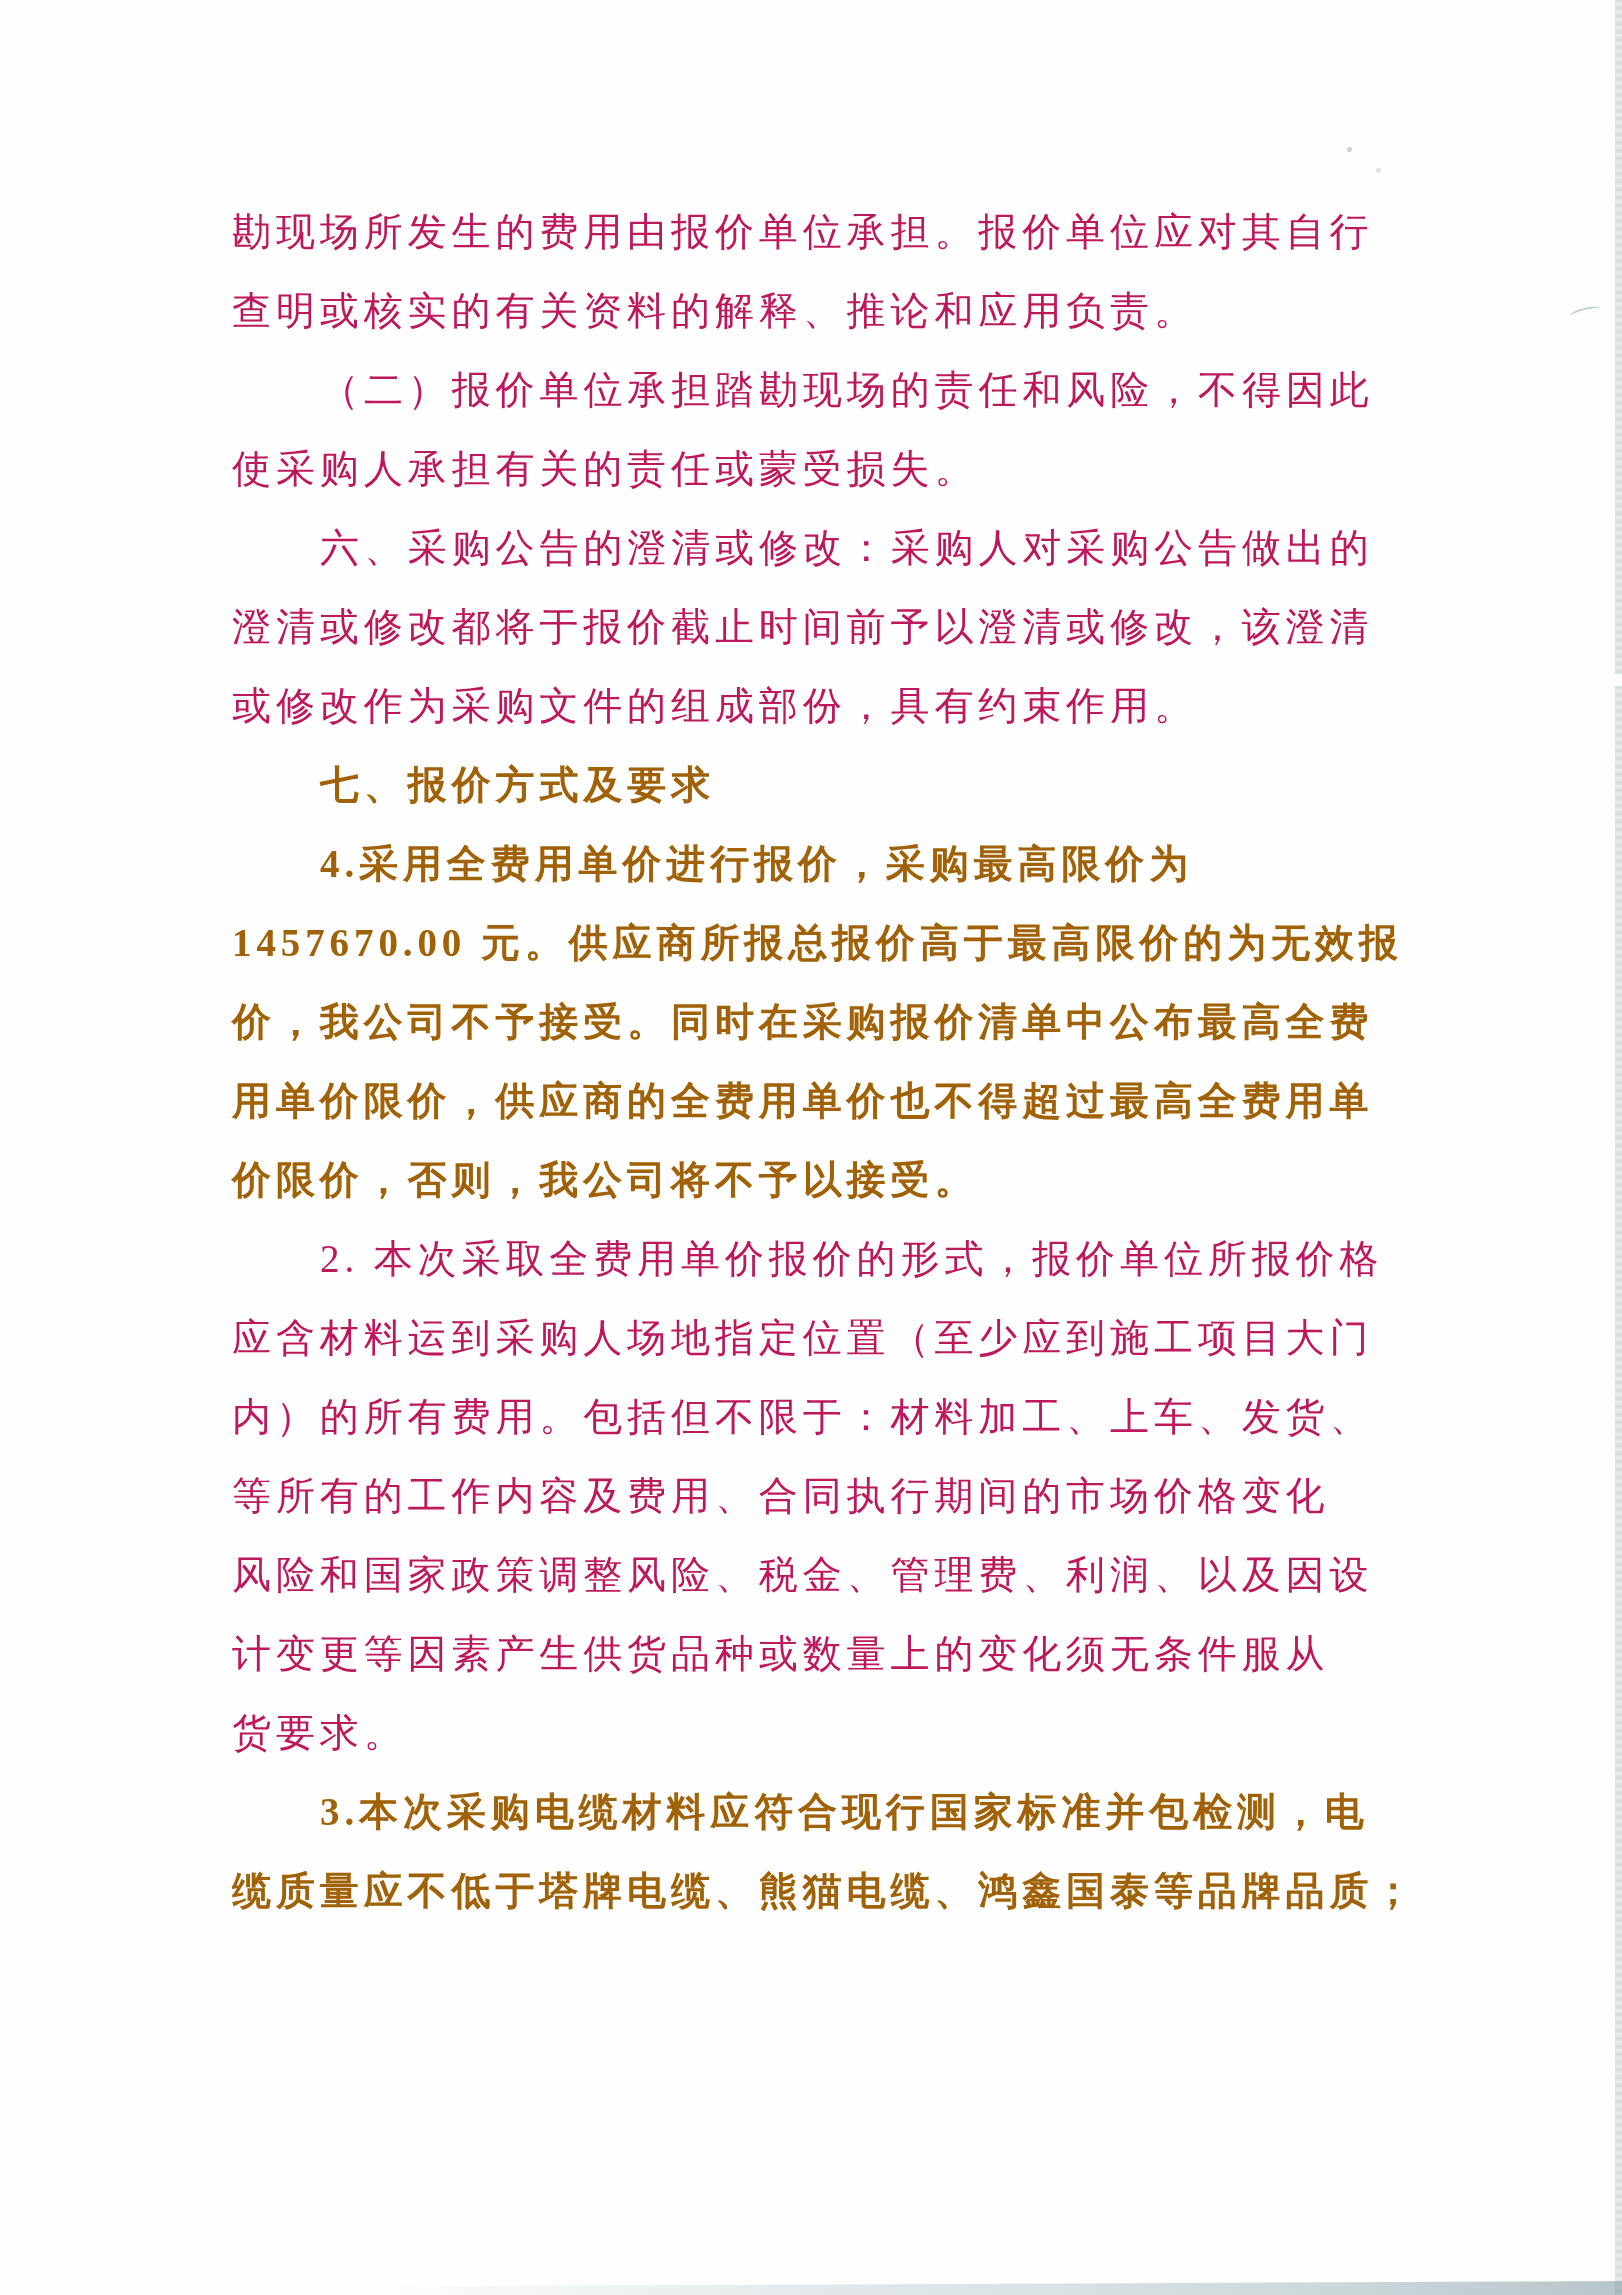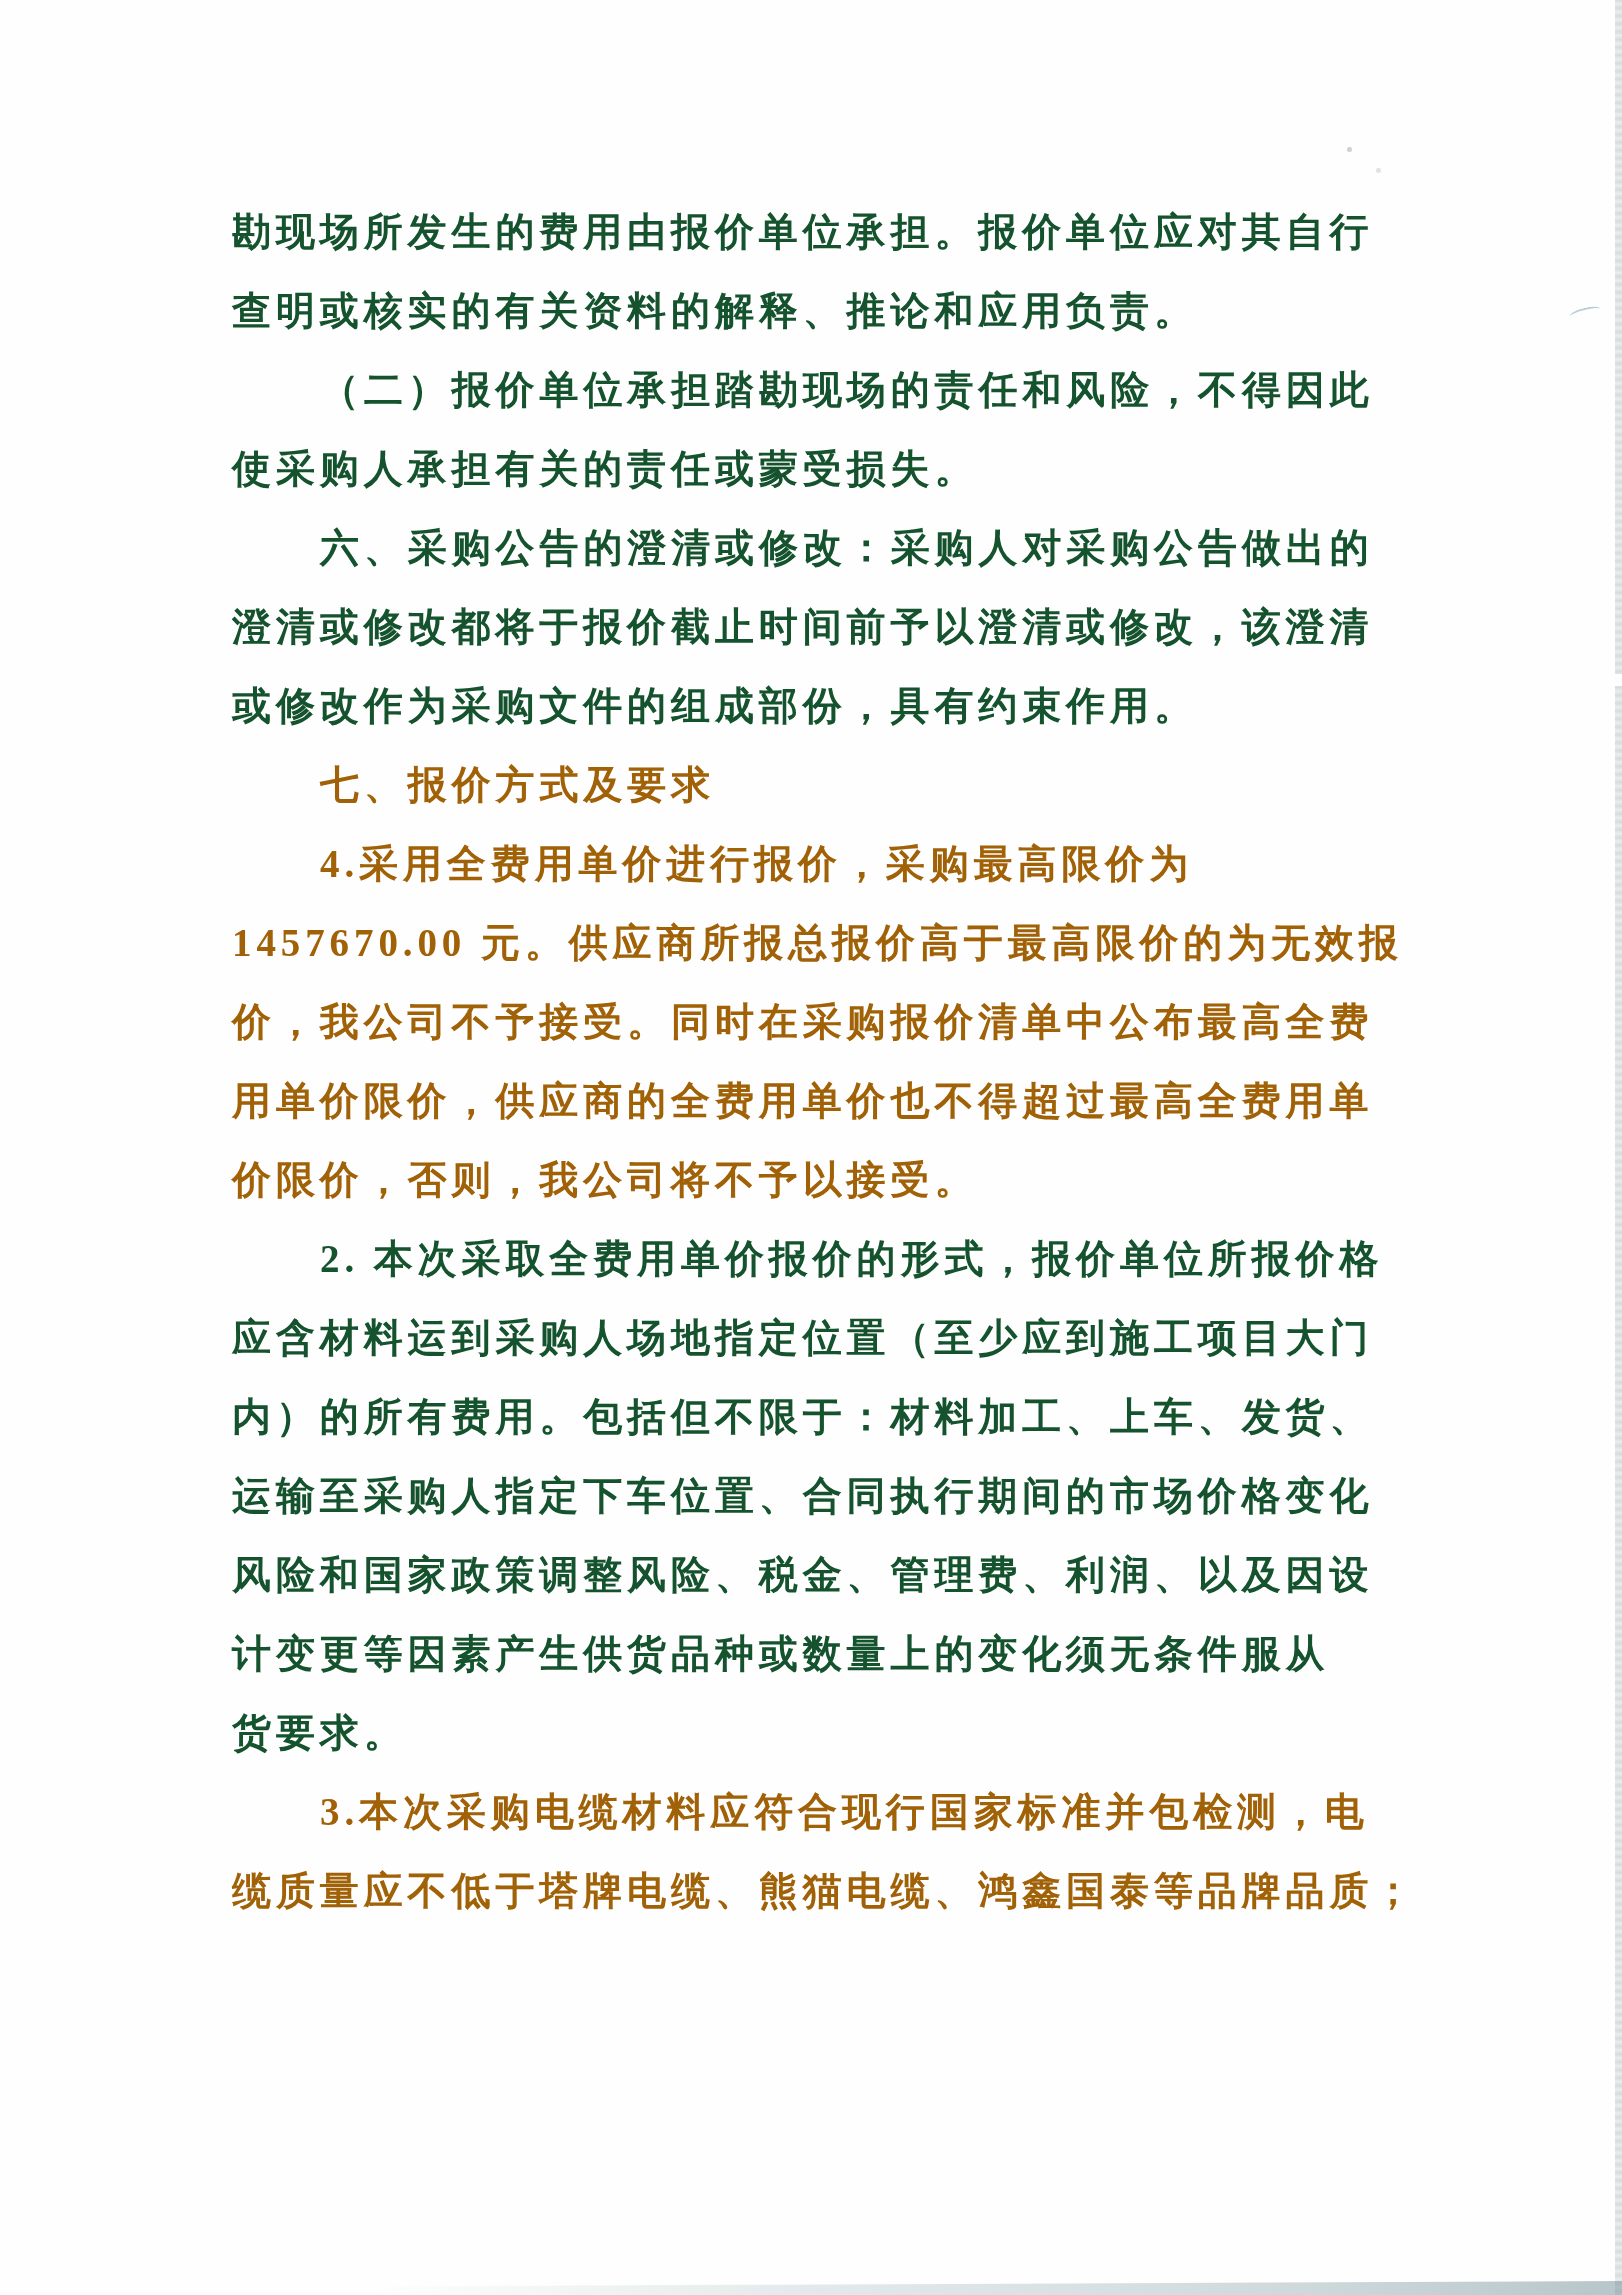--- a/index.html
+++ b/index.html
@@ -21,23 +21,23 @@
     position:absolute;
     left:232px;
     top:192px;
     width:1171px;
   }
   .line{
     height:79px;
     line-height:79px;
     font-size:39px;
     letter-spacing:4.9px;
-    color:#14532d;
+    color:#be185d;
     white-space:pre;
-    font-weight:700;
+    font-weight:400;
   }
   .line.indent{padding-left:88px;}
   .line.bold{font-weight:700;color:#a16207;}
   
   .edge-strip{
     position:absolute;
     right:0; top:0;
     width:7.9px; height:2295px;
     background:repeating-linear-gradient(
       to bottom,
@@ -98,21 +98,21 @@
       <div class="line">或修改作为采购文件的组成部份，具有约束作用。</div>
       <div class="line indent bold">七、报价方式及要求</div>
       <div class="line indent bold">4.采用全费用单价进行报价，采购最高限价为</div>
       <div class="line bold">1457670.00 元。供应商所报总报价高于最高限价的为无效报</div>
       <div class="line bold">价，我公司不予接受。同时在采购报价清单中公布最高全费</div>
       <div class="line bold">用单价限价，供应商的全费用单价也不得超过最高全费用单</div>
       <div class="line bold">价限价，否则，我公司将不予以接受。</div>
       <div class="line indent">2. 本次采取全费用单价报价的形式，报价单位所报价格</div>
       <div class="line">应含材料运到采购人场地指定位置（至少应到施工项目大门</div>
       <div class="line">内）的所有费用。包括但不限于：材料加工、上车、发货、</div>
-      <div class="line">运输至采购人指定下车位置、合同执行期间的市场价格变化</div>
+      <div class="line">等所有的工作内容及费用、合同执行期间的市场价格变化</div>
       <div class="line">风险和国家政策调整风险、税金、管理费、利润、以及因设</div>
       <div class="line">计变更等因素产生供货品种或数量上的变化须无条件服从</div>
       <div class="line">货要求。</div>
       <div class="line indent bold">3.本次采购电缆材料应符合现行国家标准并包检测，电</div>
       <div class="line bold">缆质量应不低于塔牌电缆、熊猫电缆、鸿鑫国泰等品牌品质；</div>
     </div>
 
   <div class="edge-strip"></div>
   <div class="edge-strip-gap"></div>
   <div class="bottom-smudge"></div>

